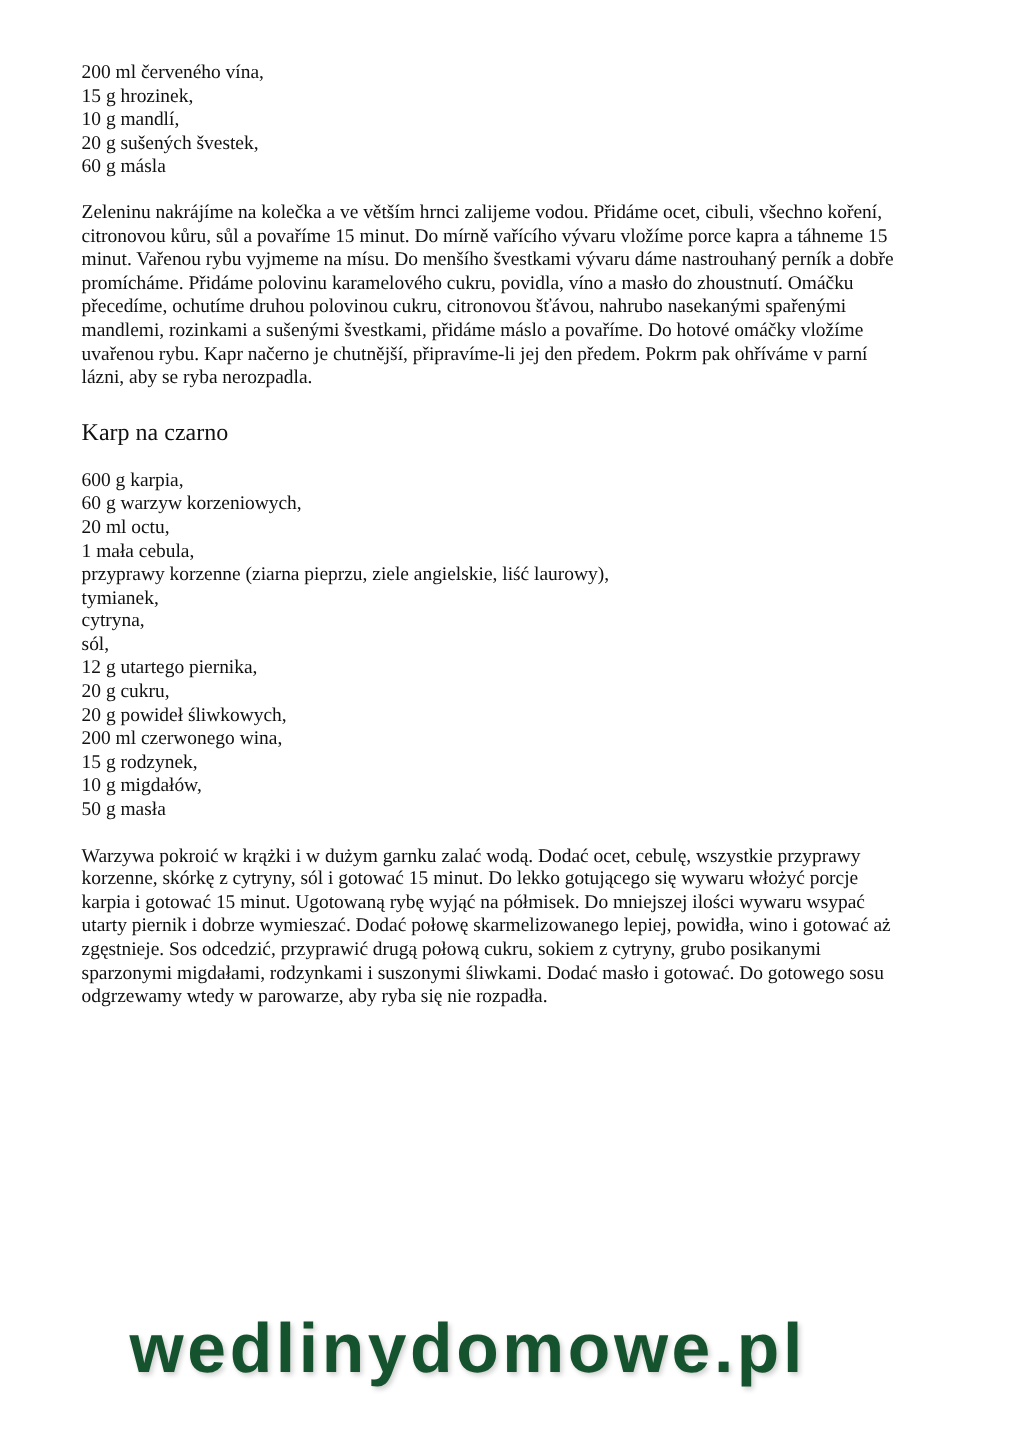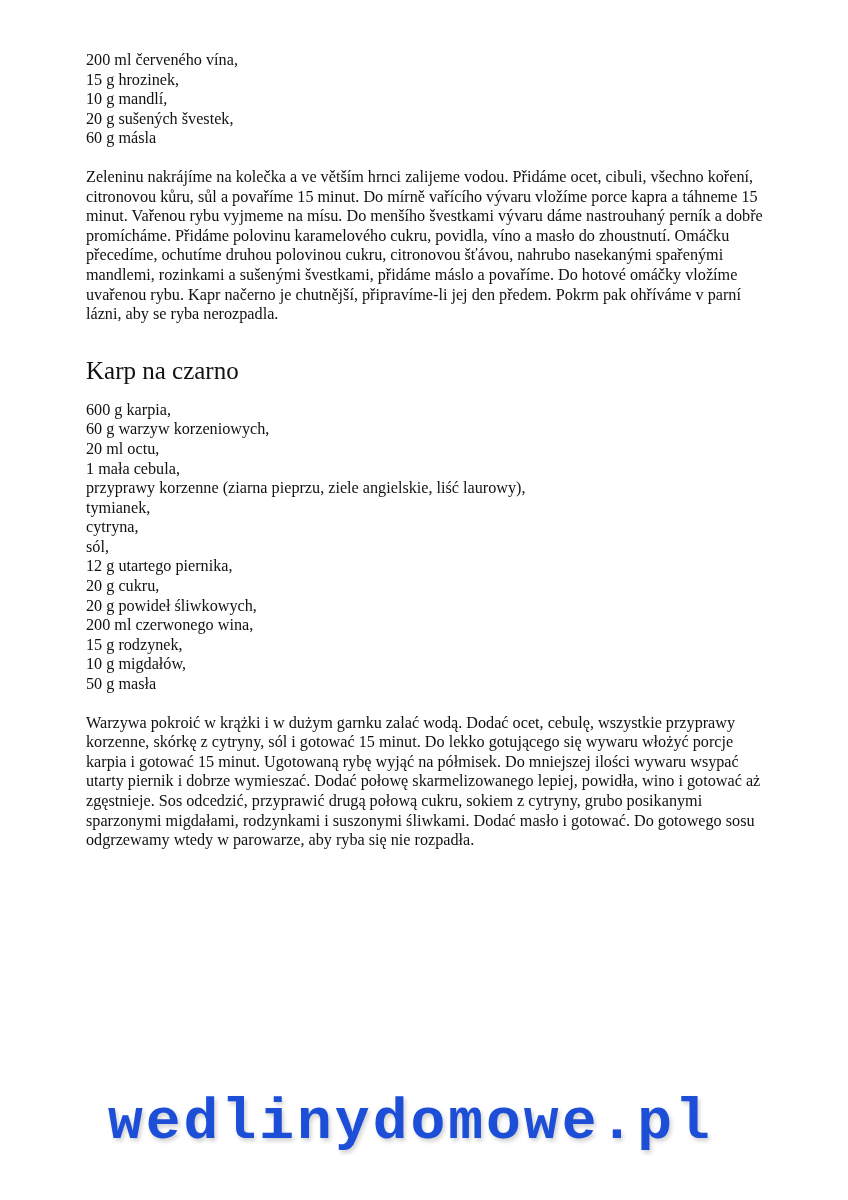--- a/index.html
+++ b/index.html
@@ -1,29 +1,29 @@
 <!DOCTYPE html>
 <html><head>
   <meta charset="utf-8">
   <style>
     html, body { margin: 0; padding: 0; background: #ffffff; }
     body {
       width: 848px; height: 1200px; position: relative; overflow: hidden;
       font-family: "Liberation Serif", serif; color: #111111;
     }
-    .page { position: absolute; left: 86px; top: 51px; width: 750px; }
+    .page { position: absolute; left: 68px; top: 51px; width: 750px; }
     .line { font-size: 16.2px; line-height: 19.6px; white-space: nowrap; }
     .block { margin: 0; }
     .gap-1 { height: 19px; }
-    .heading { font-size: 25px; line-height: 22px; margin-top: 16px; }
+    .heading { font-size: 20px; line-height: 22px; margin-top: 6px; }
     .gap-h { height: 19px; }
     .watermark {
       position: absolute; left: 108px; top: 1090px; width: 640px;
-      font-family: Liberation Mono, monospace; font-weight: bold;
-      font-size: 58px; letter-spacing: 3px; color: #1d4ed8;
+      font-family: Liberation Sans, sans-serif; font-weight: bold;
+      font-size: 58px; letter-spacing: 3px; color: #14532d;
       text-shadow: 2px 3px 4px rgba(0,0,0,0.18), 0 0 2px rgba(0,0,0,0.06);
       white-space: nowrap;
     }
   </style>
 </head>
 <body>
 
 <div class="page">
 
   <div class="block">

